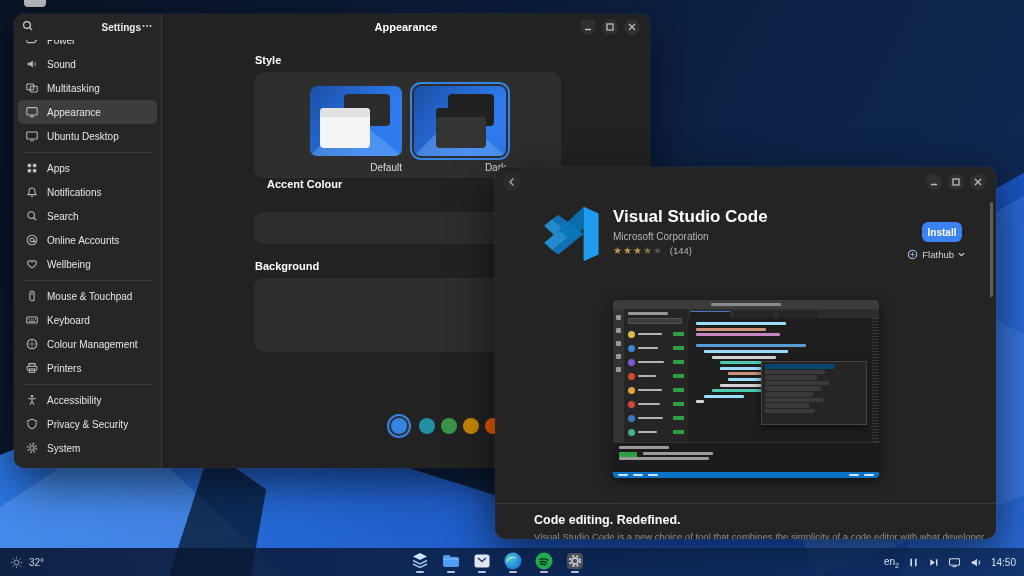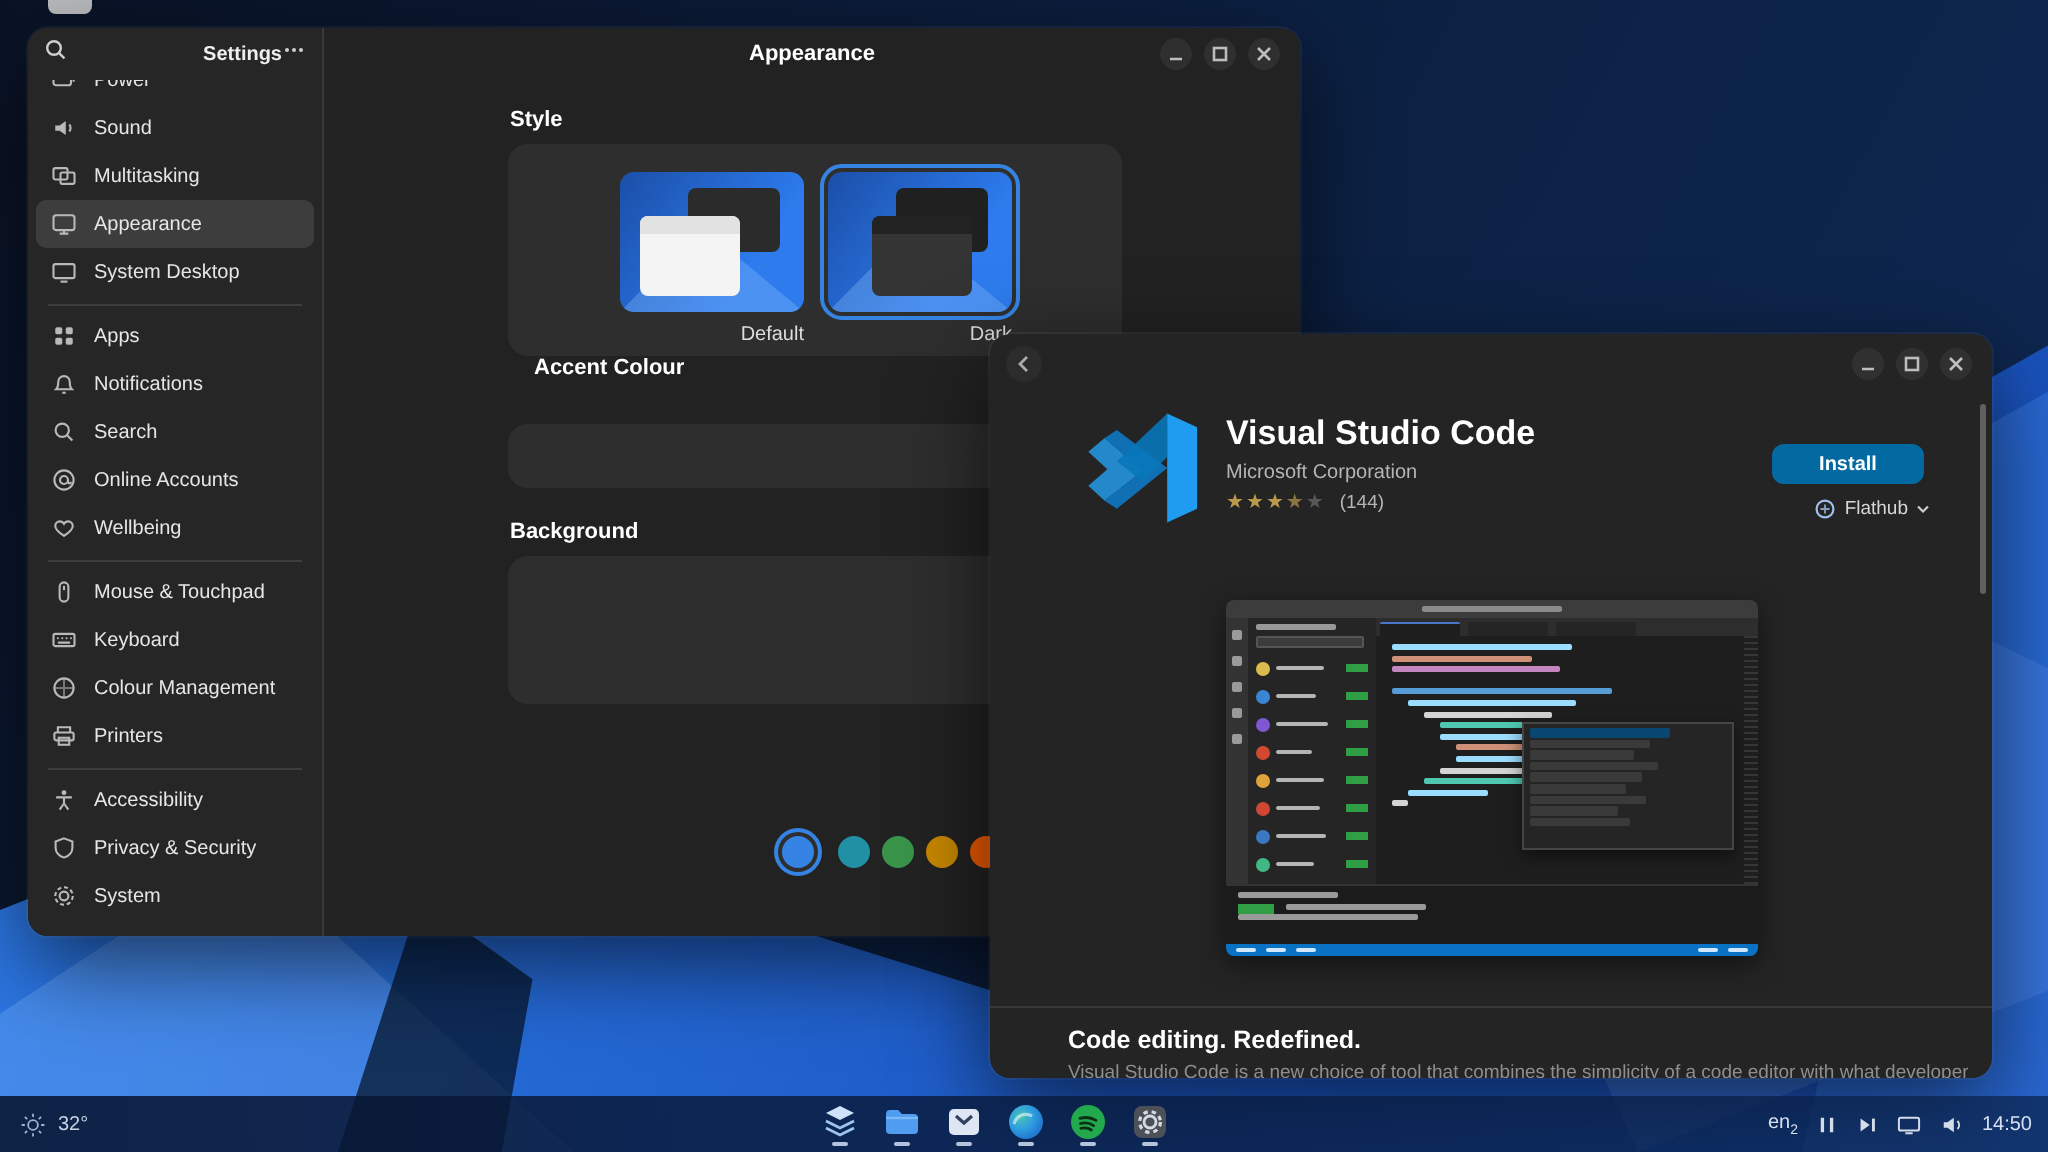--- a/index.html
+++ b/index.html
@@ -70,21 +70,21 @@
   .sw-back svg { stroke:#aaa; stroke-width:1.4; fill:none; }
   .sw-controls { position:absolute; right:10px; top:7px; display:flex; gap:6px; }
   .sw-logo { position:absolute; left:40px; top:33px; width:70px; height:68px; }
   .sw-name { position:absolute; left:118px; top:40px; color:#fff; font-weight:bold; font-size:17px; }
   .sw-dev { position:absolute; left:118px; top:64px; color:#b5b5b5; font-size:10px; }
   .sw-stars { position:absolute; left:118px; top:78px; font-size:10px; letter-spacing:1px; display:flex; align-items:center; }
   .sw-stars .st:nth-child(-n+3){ color:#b99a4b; }
   .sw-stars .st:nth-child(4){ color:#8a7440; }
   .sw-stars .st:nth-child(5){ color:#575757; }
   .sw-count { color:#b5b5b5; font-size:9.5px; margin-left:7px; letter-spacing:0; }
-  .install-btn { position:absolute; right:34px; top:55px; width:76px; height:20px; background:#0369a1;
+  .install-btn { position:absolute; right:34px; top:55px; width:40px; height:20px; background:#3b82f6;
     border:none; border-radius:6px; color:#fff; font-weight:bold; font-size:10px; font-family:inherit; }
   .source-row { position:absolute; right:31px; top:82px; display:flex; align-items:center; gap:4px;
     color:#d6d6d6; font-size:9.5px; }
   .divider { position:absolute; left:0; right:0; top:336px; height:1px; background:#383838; }
   .tagline { position:absolute; left:39px; top:346px; color:#ffffff; font-weight:bold; font-size:12.5px; }
   .descr { position:absolute; left:39px; top:364px; width:450px; color:#8f8f8f; font-size:9.5px;
     white-space:nowrap; overflow:hidden; }
   .sw-scroll { position:absolute; right:3px; top:35px; width:3px; height:95px; background:#5f5f5f; border-radius:2px; }
 
   
@@ -190,21 +190,21 @@
               <rect x="2" y="3" width="12" height="8.5" rx="1.5"></rect>
               <path d="M8 11.5v2M5.5 13.5h5"></path>
             </svg>
           <span>Appearance</span>
         </div>
         <div class="sb-item">
           <svg width="14" height="14" viewBox="0 0 16 16">
               <rect x="2" y="3.5" width="12" height="8" rx="1"></rect>
               <path d="M6 13.5h4"></path>
             </svg>
-          <span>System Desktop</span>
+          <span>Ubuntu Desktop</span>
         </div>
         <div class="sb-sep"></div>
         <div class="sb-item">
           <svg width="14" height="14" viewBox="0 0 16 16">
               <g fill="#b9b9b9" stroke="none">
                 <rect x="3" y="3" width="4" height="4" rx="1"></rect>
                 <rect x="9" y="3" width="4" height="4" rx="1"></rect>
                 <rect x="3" y="9" width="4" height="4" rx="1"></rect>
                 <rect x="9" y="9" width="4" height="4" rx="1"></rect>
               </g>

